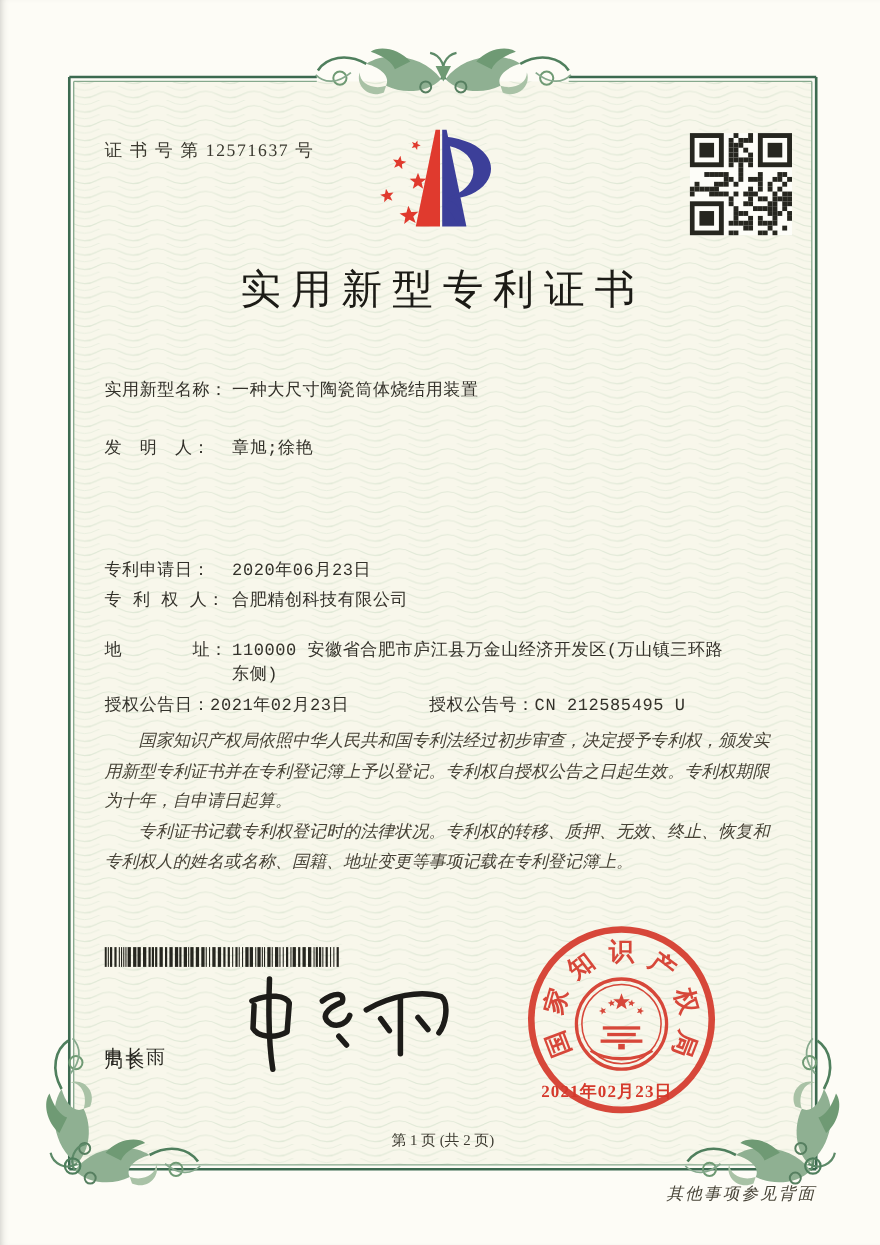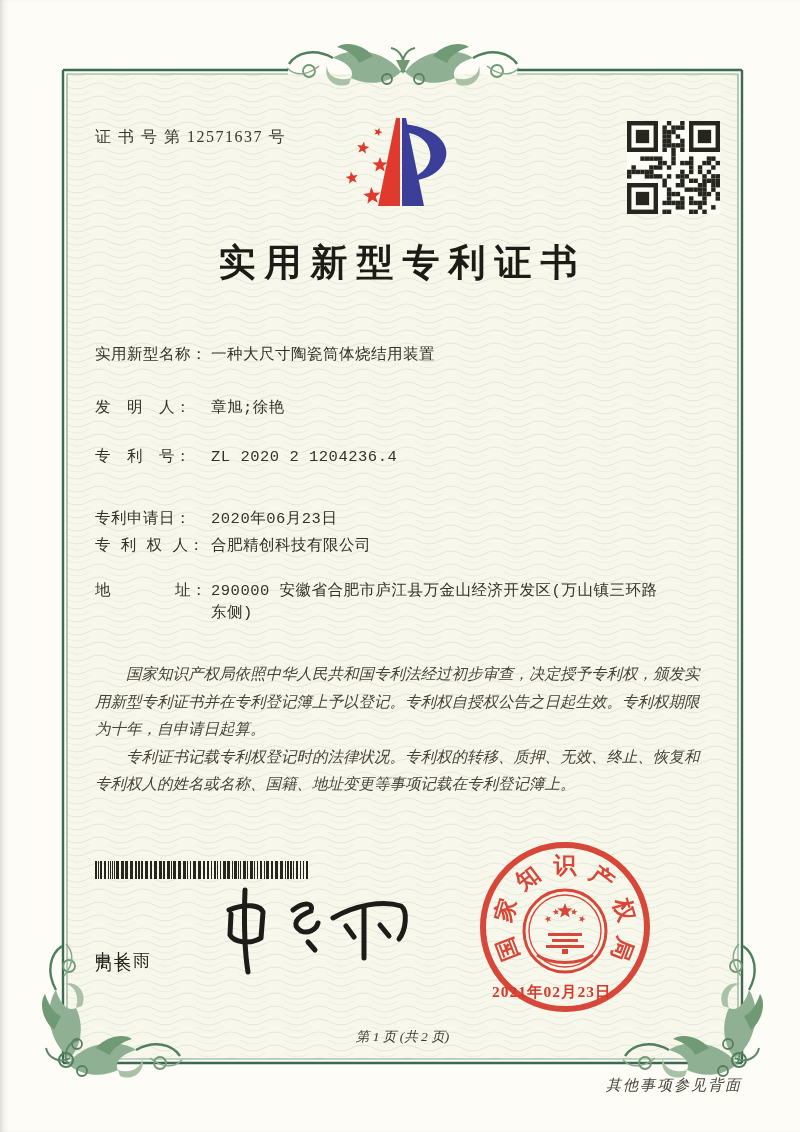--- a/index.html
+++ b/index.html
@@ -2,32 +2,32 @@
 <html><head>
 <meta charset="utf-8">
 <style>
   html,body{margin:0;padding:0;}
   body{background:#e8e6df;font-family:"Liberation Serif",serif;}
   .page{position:relative;width:800px;height:1132px;margin:0 auto;background:#fdfcf6;overflow:hidden;
         box-shadow:inset 6px 0 8px -6px rgba(0,0,0,.25);}
   .decor{position:absolute;left:0;top:0;width:800px;height:1132px;}
   .abs{position:absolute;}
   .cert-no{left:95px;top:127px;font-size:16px;letter-spacing:1.5px;color:#3a382f;}
-  .title{left:63px;top:238px;width:679px;text-align:center;font-size:37px;font-weight:bold;
+  .title{left:63px;top:238px;width:679px;text-align:center;font-size:37px;font-weight:normal;
          letter-spacing:9px;color:#1c1b16;}
   .field-row{left:95px;font-size:15.5px;color:#33312a;letter-spacing:.5px;font-family:Liberation Mono, monospace;}
   .flabel{display:inline-block;width:116px;vertical-align:top;}
   .fvalue{display:inline-block;width:452px;vertical-align:top;line-height:22px;}
   .grant2{position:absolute;left:295px;top:0;white-space:nowrap;}
   .paras{left:95px;top:660px;width:612px;font-size:15.5px;line-height:27.5px;color:#474337;
          font-style:italic;}
   .paras p{margin:0;text-indent:2em;font-style:italic;}
   .signoff{left:95px;font-size:17px;color:#26251f;font-family:"Liberation Sans",sans-serif;letter-spacing:2px;}
   .seal-date{left:492px;top:982px;font-size:15.5px;color:#d5392b;letter-spacing:1px;font-weight:bold;}
-  .page-num{left:63px;top:1028px;width:679px;text-align:center;font-size:13.5px;color:#3c3a30;font-style:italic;}
+  .page-num{left:63px;top:1028px;width:679px;text-align:center;font-size:13.5px;color:#3c3a30;}
   .back-note{left:63px;top:1076px;width:679px;text-align:right;font-size:15px;color:#474337;
              font-style:italic;letter-spacing:2px;}
   svg{display:block;}
 </style>
 </head>
 <body>
 
 <div class="page">
 
   <svg class="decor" viewBox="0 0 800 1132">
@@ -239,33 +239,34 @@
   </svg>
 
   <div class="abs title">实用新型专利证书</div>
 
   <div class="abs field-row" style="top:344px">
     <span class="flabel">实用新型名称：</span><span class="fvalue">一种大尺寸陶瓷筒体烧结用装置</span>
   </div>
   <div class="abs field-row" style="top:397px">
     <span class="flabel">发　明　人：</span><span class="fvalue">章旭;徐艳</span>
   </div>
-  <div class="abs field-row" style="top:446px">
-    <span class="flabel">专　利　号：</span><span class="fvalue">ZL 2020 2 1204236.4</span>
-  </div>
   <div class="abs field-row" style="top:508px">
     <span class="flabel">专利申请日：</span><span class="fvalue">2020年06月23日</span>
   </div>
   <div class="abs field-row" style="top:535px">
     <span class="flabel">专 利 权 人：</span><span class="fvalue">合肥精创科技有限公司</span>
   </div>
   <div class="abs field-row" style="top:580px">
-    <span class="flabel">地　　　　址：</span><span class="fvalue">290000 安徽省合肥市庐江县万金山经济开发区(万山镇三环路东侧)</span>
-  </div>
-
+    <span class="flabel">地　　　　址：</span><span class="fvalue">110000 安徽省合肥市庐江县万金山经济开发区(万山镇三环路东侧)</span>
+  </div>
+
+  <div class="abs field-row" style="top:630px;width:612px">
+    <span>授权公告日：</span><span>2021年02月23日</span>
+    <span class="grant2"><span>授权公告号：</span><span>CN 212585495 U</span></span>
+  </div>
 
   <div class="abs paras">
     <p>国家知识产权局依照中华人民共和国专利法经过初步审查，决定授予专利权，颁发实用新型专利证书并在专利登记簿上予以登记。专利权自授权公告之日起生效。专利权期限为十年，自申请日起算。</p>
     <p>专利证书记载专利权登记时的法律状况。专利权的转移、质押、无效、终止、恢复和专利权人的姓名或名称、国籍、地址变更等事项记载在专利登记簿上。</p>
   </div>
 
   <svg class="abs" style="left:95px;top:861px" width="218" height="18" viewBox="0 0 218 18">
     <g id="barcode-bars" fill="#26261f">
         <rect x="0" y="0" width="2" height="18"></rect>
         <rect x="3" y="0" width="1" height="18"></rect>

